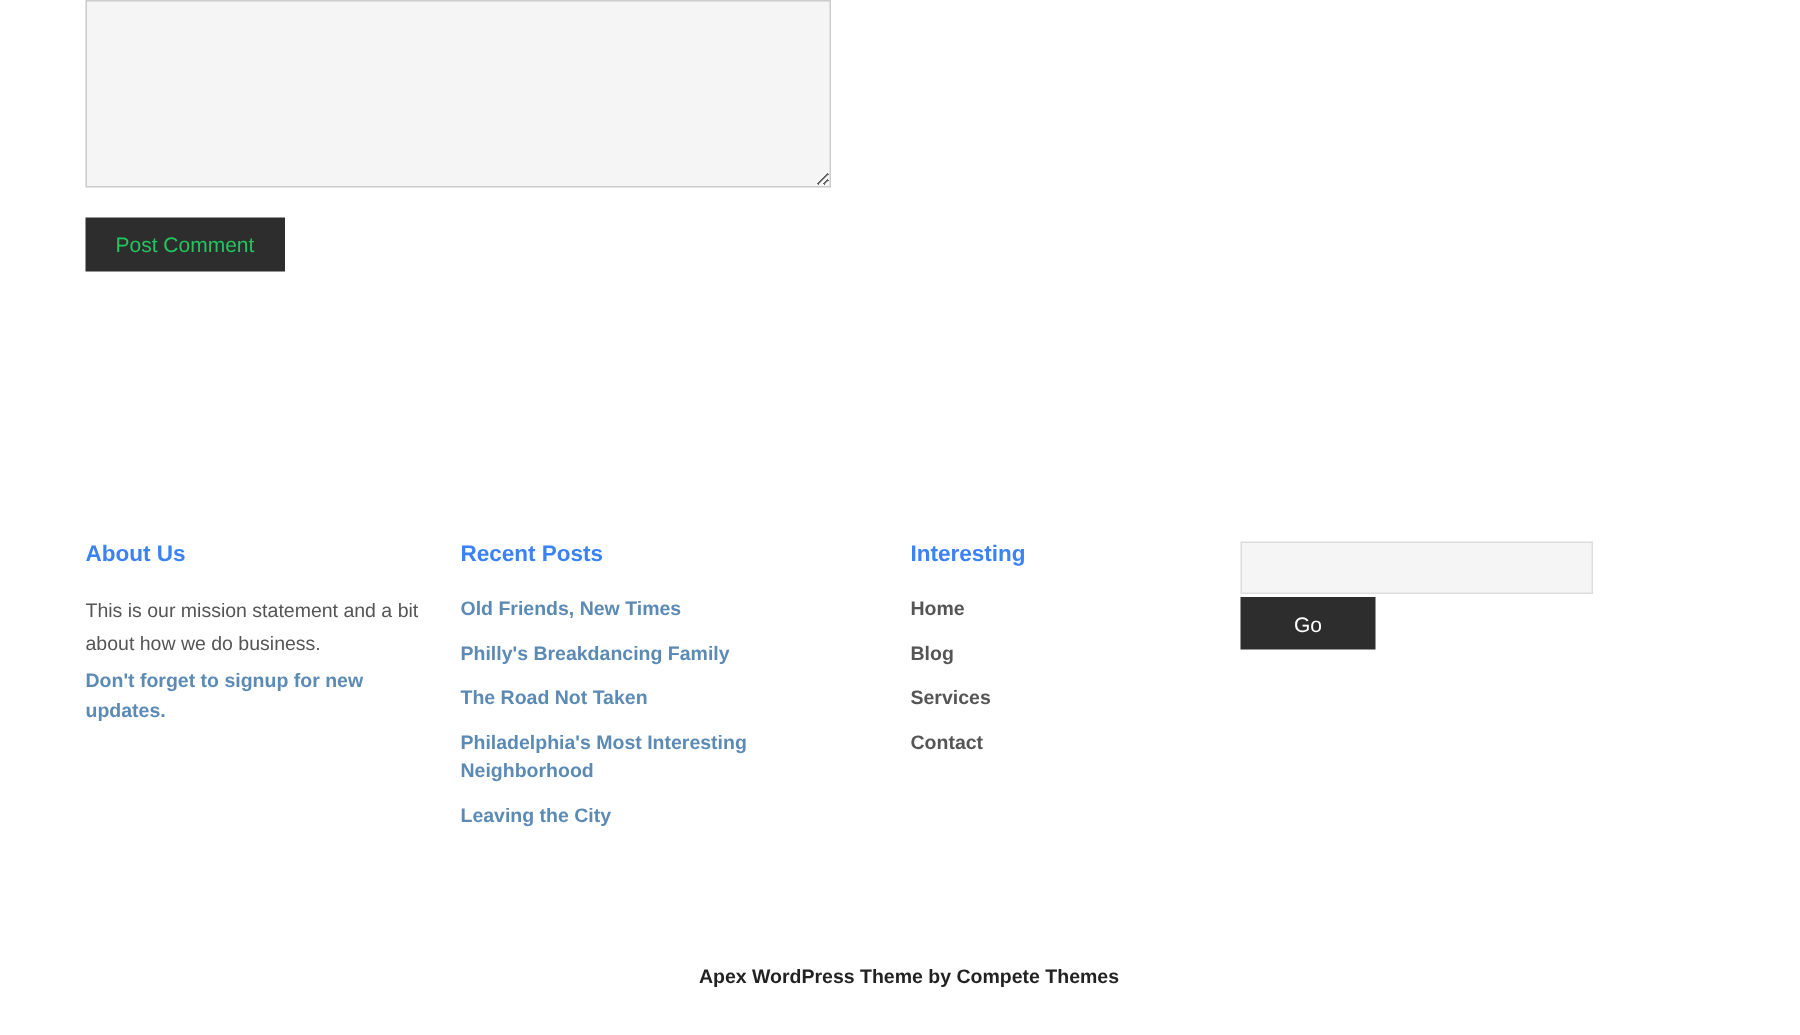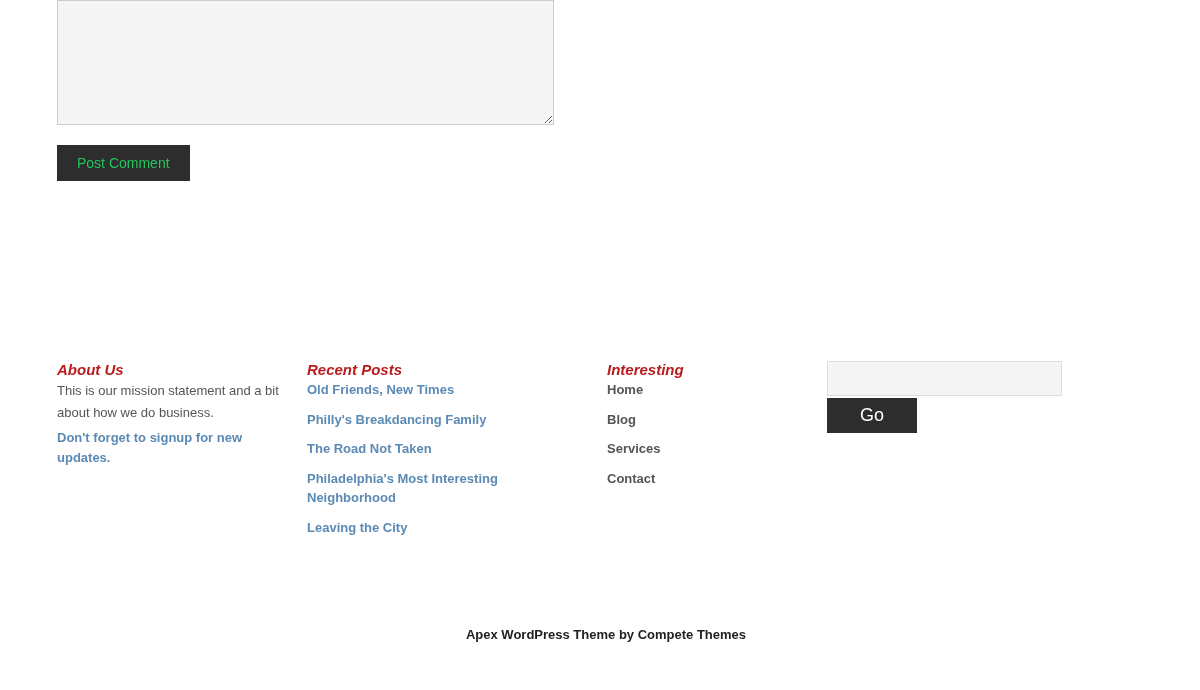--- a/index.html
+++ b/index.html
@@ -57,23 +57,22 @@
 
     .footer-grid {
       display: grid;
       grid-template-columns: 230px 280px 200px 260px;
       gap: 20px;
     }
 
     .footer-column h3 {
       font-size: 15px;
       font-weight: bold;
-      color: #b91c1c;
-      margin-bottom: 2px;
-      font-style: italic;
+      color: #3b82f6;
+      margin-bottom: 18px;
     }
 
     .footer-column p {
       color: #555;
       font-size: 13px;
       line-height: 1.7;
       margin-bottom: 4px;
     }
 
     .footer-column a {
@@ -108,21 +107,21 @@
       padding: 6px 10px;
       font-size: 14px;
     }
 
     .search-go-btn {
       width: 90px;
       height: 35px;
       background: #2d2d2d;
       color: #fff;
       border: none;
-      font-size: 18px;
+      font-size: 14px;
       cursor: pointer;
       margin-top: 2px;
       text-align: center;
     }
 
     
     .footer-bottom {
       text-align: center;
       padding: 50px 0 20px 12px;
       font-size: 13px;

